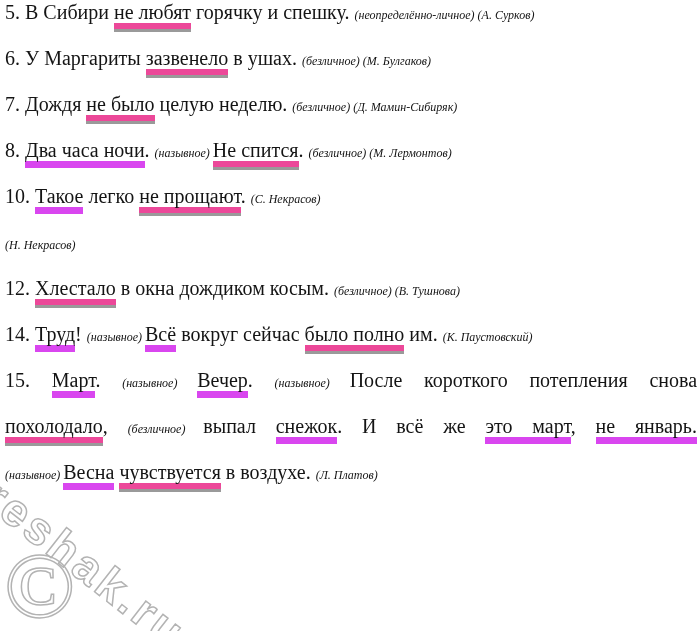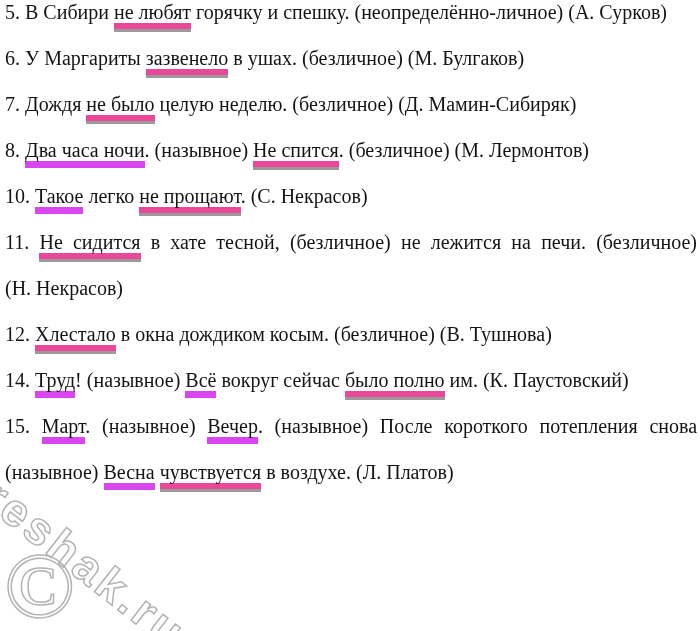--- a/index.html
+++ b/index.html
@@ -33,21 +33,22 @@
   }
   .seg-plain { }
   .seg-subj {
     border-bottom: 7px solid #d946ef;
   }
   .seg-pred {
     border-bottom: 6px solid #ec4899;
     box-shadow: 0 3px 0 #9a9a9a;
   }
   .seg-ann {
-    font-size: 20px;
+    font-style: italic;
+    font-size: 12px;
   }
   .watermark {
     position: absolute;
     z-index: 2;
     pointer-events: none;
     color: transparent;
     -webkit-text-stroke: 1.5px #b3b3b3;
   }
   .wm-text {
     left: 6px; top: 468px;
@@ -67,23 +68,23 @@
 </style>
 </head>
 <body>
 
 <div class="doc">
     <div class="row"><span class="seg-plain">5. В Сибири </span><span class="seg-pred">не любят</span><span class="seg-plain"> горячку и спешку. </span><span class="seg-ann">(неопределённо-личное) (А. Сурков)</span></div>
     <div class="row"><span class="seg-plain">6. У Маргариты </span><span class="seg-pred">зазвенело</span><span class="seg-plain"> в ушах. </span><span class="seg-ann">(безличное) (М. Булгаков)</span></div>
     <div class="row"><span class="seg-plain">7. Дождя </span><span class="seg-pred">не было</span><span class="seg-plain"> целую неделю. </span><span class="seg-ann">(безличное) (Д. Мамин-Сибиряк)</span></div>
     <div class="row"><span class="seg-plain">8. </span><span class="seg-subj">Два часа ночи</span><span class="seg-plain">. </span><span class="seg-ann">(назывное) </span><span class="seg-pred">Не спится</span><span class="seg-plain">. </span><span class="seg-ann">(безличное) (М. Лермонтов)</span></div>
     <div class="row"><span class="seg-plain">10. </span><span class="seg-subj">Такое</span><span class="seg-plain"> легко </span><span class="seg-pred">не прощают</span><span class="seg-plain">. </span><span class="seg-ann">(С. Некрасов)</span></div>
-    <div class="row justify"><span class="seg-plain">11. </span><span class="seg-pred">Не сидится</span><span class="seg-plain"> в хате тесной, </span><span class="seg-ann">(безличное) </span><span class="seg-plain">не лежится на печи. </span><span class="seg-ann">(безличное)</span></div>
     <div class="row"><span class="seg-ann">(Н. Некрасов)</span></div>
     <div class="row"><span class="seg-plain">12. </span><span class="seg-pred">Хлестало</span><span class="seg-plain"> в окна дождиком косым. </span><span class="seg-ann">(безличное) (В. Тушнова)</span></div>
     <div class="row"><span class="seg-plain">14. </span><span class="seg-subj">Труд</span><span class="seg-plain">! </span><span class="seg-ann">(назывное) </span><span class="seg-subj">Всё</span><span class="seg-plain"> вокруг сейчас </span><span class="seg-pred">было полно</span><span class="seg-plain"> им. </span><span class="seg-ann">(К. Паустовский)</span></div>
     <div class="row justify"><span class="seg-plain">15. </span><span class="seg-subj">Март</span><span class="seg-plain">. </span><span class="seg-ann">(назывное) </span><span class="seg-subj">Вечер</span><span class="seg-plain">. </span><span class="seg-ann">(назывное) </span><span class="seg-plain">После короткого потепления снова</span></div>
+    <div class="row justify"><span class="seg-pred">похолодало</span><span class="seg-plain">, </span><span class="seg-ann">(безличное) </span><span class="seg-plain">выпал </span><span class="seg-subj">снежок</span><span class="seg-plain">. И всё же </span><span class="seg-subj">это март</span><span class="seg-plain">, </span><span class="seg-subj">не январь.</span></div>
     <div class="row"><span class="seg-ann">(назывное) </span><span class="seg-subj">Весна</span><span class="seg-plain"> </span><span class="seg-pred">чувствуется</span><span class="seg-plain"> в воздухе. </span><span class="seg-ann">(Л. Платов)</span></div>
   </div>
 
 <div class="watermark wm-text">reshak.ru</div>
 
 <div class="watermark wm-copy">©</div>
 
 </body></html>

